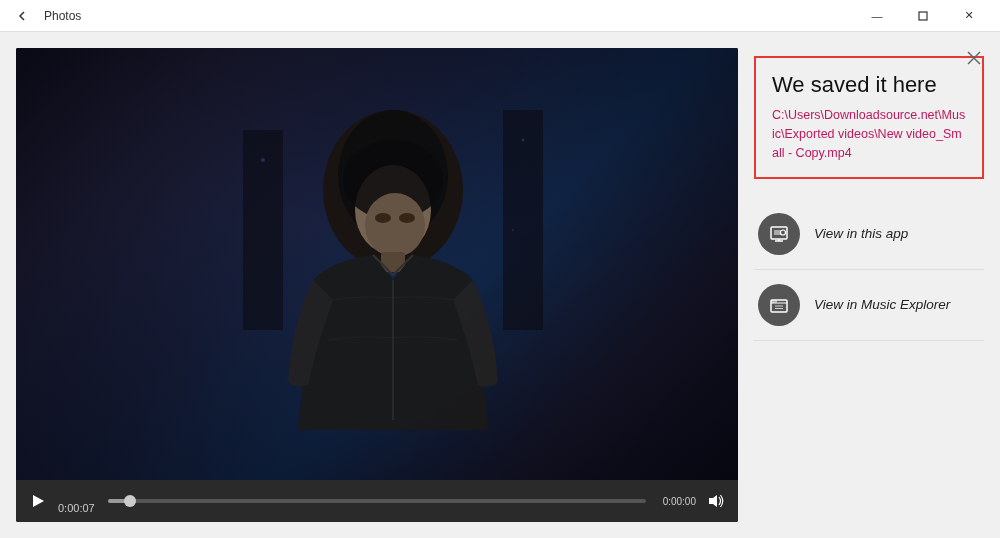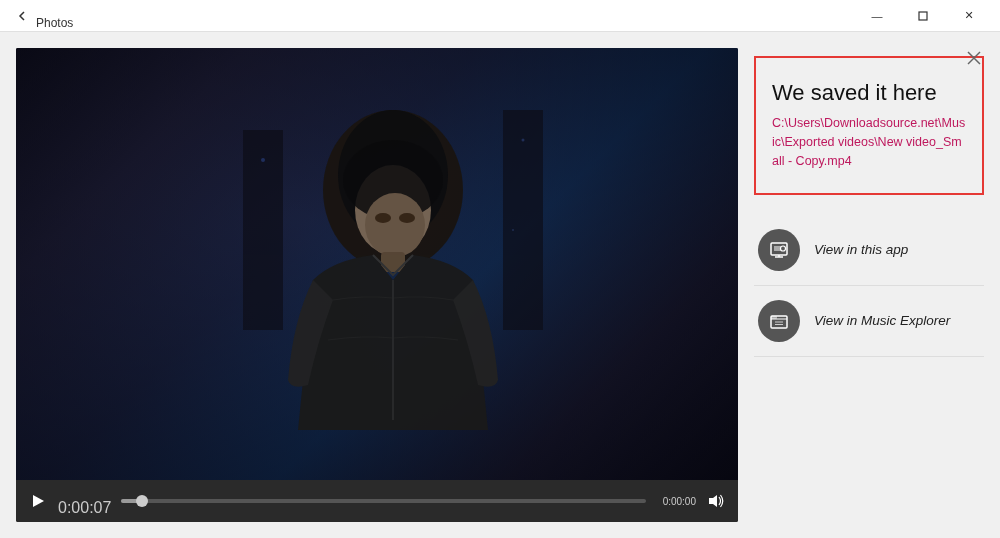--- a/index.html
+++ b/index.html
@@ -17,22 +17,22 @@
       display: flex;
       align-items: center;
       justify-content: space-between;
       height: 32px;
       background: #ffffff;
       padding: 0 8px;
       border-bottom: 1px solid #e0e0e0;
     }
     .title-bar-left {
       display: flex;
-      align-items: flex-end;
-      gap: 0;
+      align-items: center;
+      gap: 8px;
     }
     .title-bar-back {
       display: flex;
       align-items: center;
       justify-content: center;
       width: 28px;
       height: 28px;
       cursor: pointer;
       color: #333;
       font-size: 14px;
@@ -122,21 +122,21 @@
       height: 20px;
       display: flex;
       align-items: center;
       justify-content: center;
       cursor: pointer;
       color: white;
       font-size: 14px;
       flex-shrink: 0;
     }
     .time-current {
-      font-size: 16px;
+      font-size: 11px;
       color: #ccc;
       flex-shrink: 0;
       min-width: 40px;
       margin-top: 14px;
     }
     .progress-container {
       flex: 1;
       height: 4px;
       background: #555;
       border-radius: 2px;
@@ -198,21 +198,21 @@
       align-items: center;
       justify-content: center;
       cursor: pointer;
       font-size: 16px;
       color: #555;
     }
 
     
     .saved-box {
       border: 2px solid #e53935;
-      padding: 22px 16px;
+      padding: 14px 16px;
       margin-top: 8px;
       margin-bottom: 24px;
     }
     .saved-title {
       font-size: 22px;
       font-weight: 300;
       color: #111;
       margin-bottom: 8px;
       line-height: 1.2;
     }

